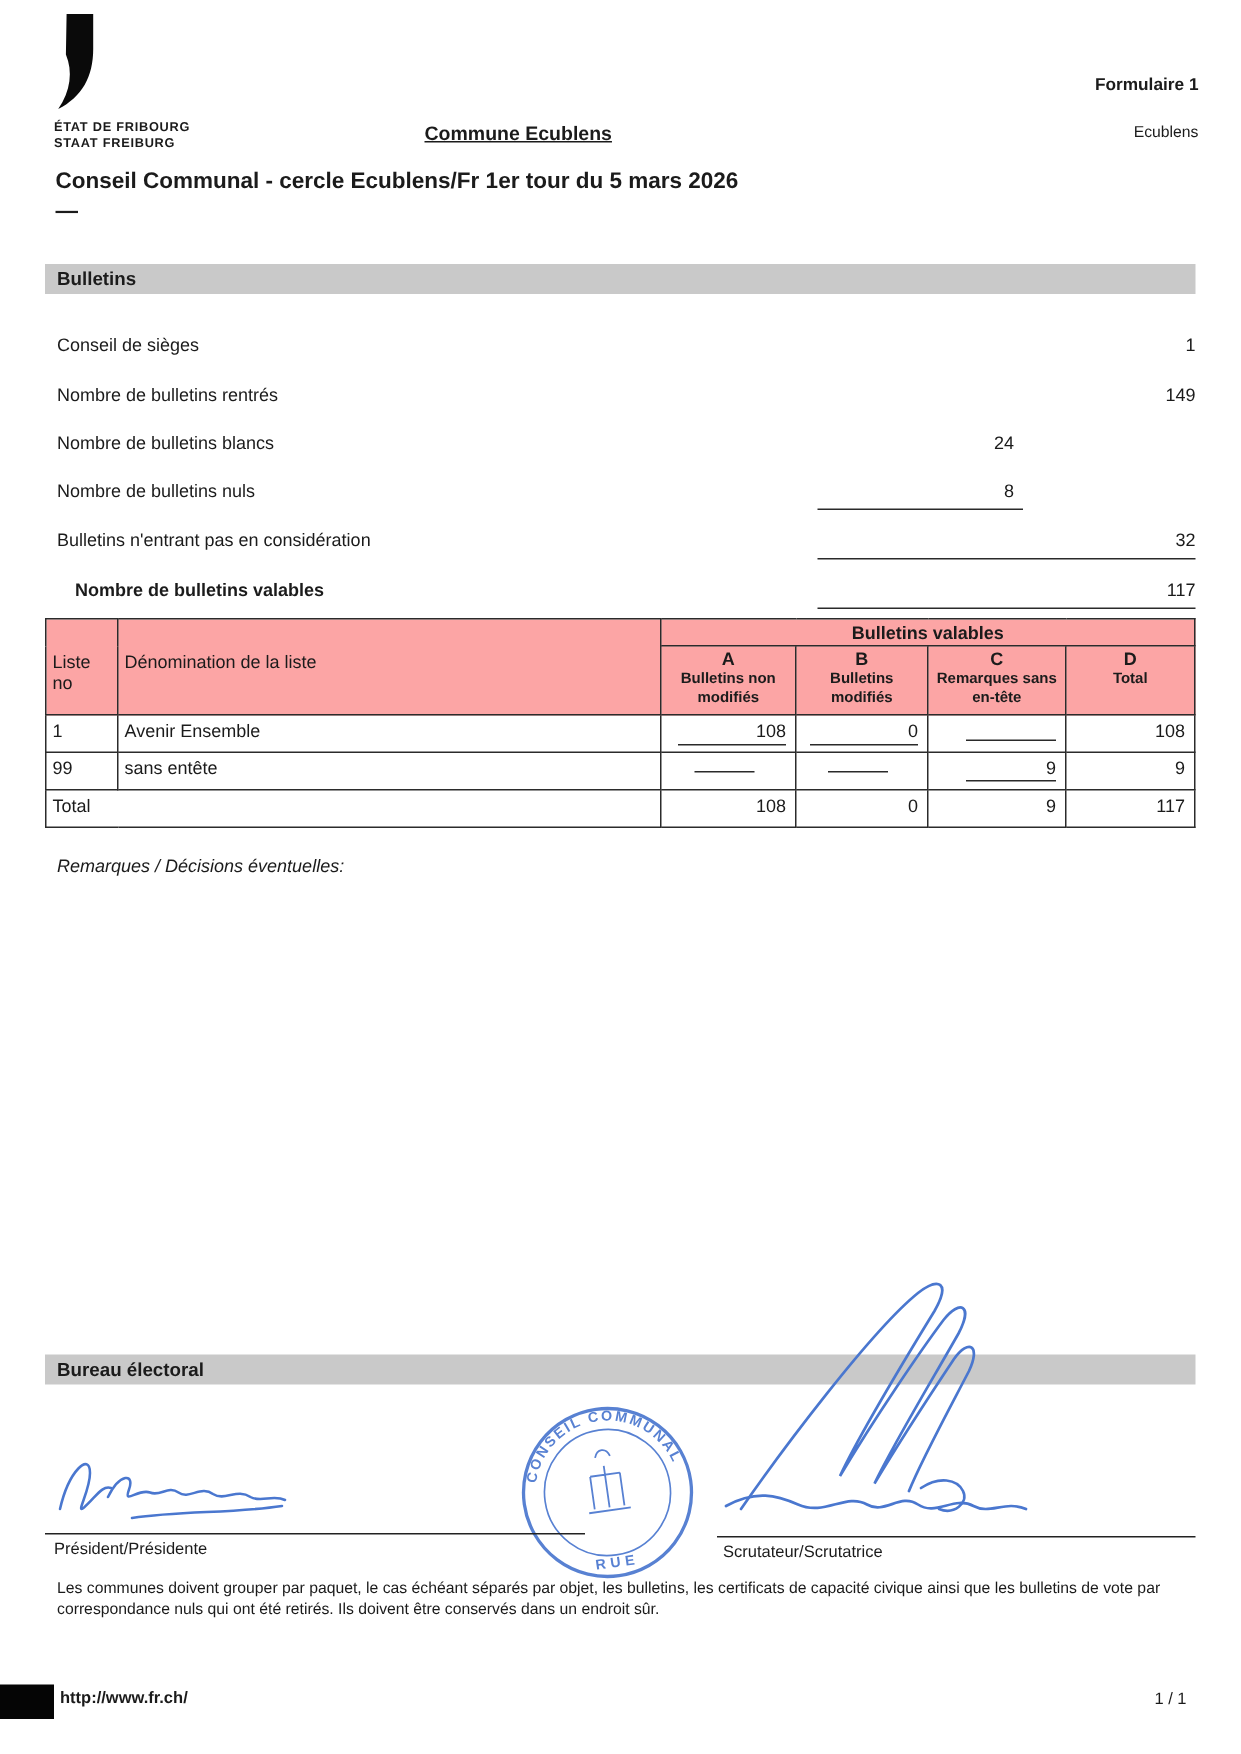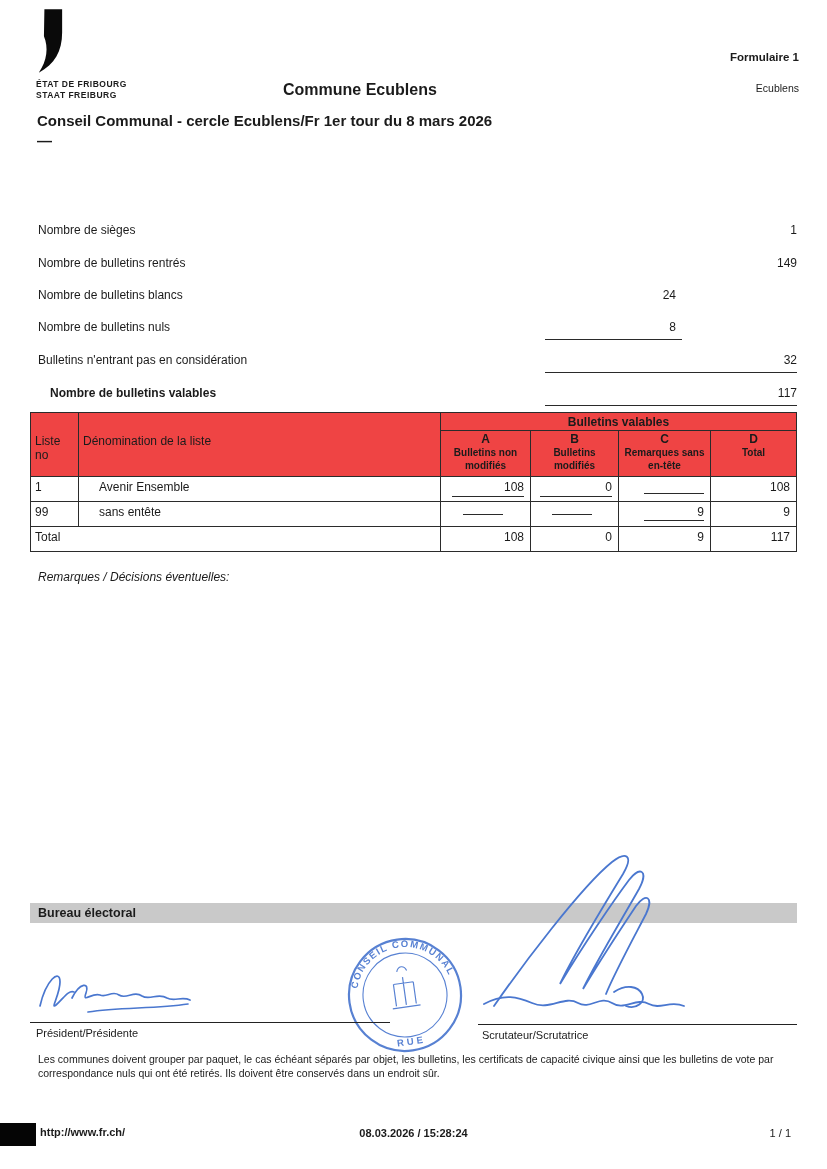--- a/index.html
+++ b/index.html
@@ -3,21 +3,21 @@
 <meta charset="utf-8">
 <style>
   * { margin:0; padding:0; box-sizing:border-box; }
   html,body { background:#ffffff; }
   body { font-family:"Liberation Sans", sans-serif; color:#1b1b1b; }
   .page { position:relative; width:827px; height:1169px; background:#ffffff; overflow:hidden; }
 
   
   .logo { position:absolute; left:36px; top:8px; width:28px; height:66px; }
   .canton { position:absolute; left:36px; top:79px; font-size:8.5px; font-weight:bold; letter-spacing:.5px; line-height:11px; }
-  .commune { position:absolute; left:283px; top:81px; font-size:16px; font-weight:bold; }
+  .commune { position:absolute; left:283px; top:81px; font-size:13px; font-weight:bold;text-decoration:underline; }
   .formulaire { position:absolute; right:28px; top:51px; font-size:11.5px; font-weight:bold; text-align:right; }
   .place { position:absolute; right:28px; top:82px; font-size:10.5px; text-align:right; }
   .title { position:absolute; left:37px; top:112px; font-size:15px; font-weight:bold; }
   .title-dash { position:absolute; left:37px; top:132px; font-size:15px; font-weight:bold; }
 
   
   .bar { position:absolute; left:30px; width:767px; height:20px; background:#c9c9c9; font-size:12.5px; font-weight:bold; line-height:20px; padding-left:8px; }
   .bar-bulletins { top:176px; }
   .bar-bureau { top:903px; }
 
@@ -26,28 +26,28 @@
   .flabel.bold { font-weight:bold;margin-left:12px; }
   .fval-right { position:absolute; right:30px; font-size:12px; text-align:right; }
   .fval-mid { position:absolute; left:545px; width:137px; font-size:12px; text-align:right; padding-right:6px; }
   .uline { position:absolute; height:0; border-top:1px solid #2a2a2a; }
   .uline-short { left:545px; width:137px; }
   .uline-long { left:545px; width:252px; }
 
   
   .btable { position:absolute; left:30px; top:412px; width:767px; border-collapse:collapse; table-layout:fixed; font-size:12px; }
   .btable th, .btable td { border:1px solid #2b2b2b; }
-  .btable thead th { background:#ef4444; font-size:12px; }
+  .btable thead th { background:#fca5a5; font-size:12px; }
   .th-span { height:18px; font-weight:bold; text-align:center; }
   .th-liste, .th-denom { vertical-align:top; padding:21px 0 0 4px; text-align:left; font-weight:normal; line-height:14px; }
   .h2 th { height:46px; vertical-align:top; padding-top:2px; font-weight:bold; text-align:center; line-height:13px; }
   .th-sub { font-weight:bold; font-size:10px; line-height:13px; padding:0 2px; }
   .btable tbody td { height:25px; vertical-align:top; padding-top:3px; }
   .td-no { padding-left:4px; }
-  .td-name { padding-left:20px;margin-top:14px; }
+  .td-name { padding-left:4px;margin-top:14px; }
   .td-num { text-align:right; padding-right:6px;margin-top:20px; }
   .numv { line-height:14px; }
   .line-r72 { width:72px; height:1px; background:#2a2a2a; margin:2px 0 0 auto; }
   .line-r60 { width:60px; height:1px; background:#2a2a2a; margin:1px 0 0 auto; }
   .line-r60-empty { width:60px; height:1px; background:#2a2a2a; margin:13px 0 0 auto; }
   .line-c40 { width:40px; height:1px; background:#2a2a2a; margin:9px auto 0 auto; }
   .td-total { padding-left:4px; }
 
   .remarques { position:absolute; left:38px; top:570px; font-size:12px;font-style:italic; }
 
@@ -78,25 +78,26 @@
   <svg class="logo" viewBox="0 0 30 70" aria-hidden="true">
     <path d="M9 1 H28 V26 C28 46 20 60 3 69 C12 56 13.5 42 8.5 30 L9 1 Z" fill="#0a0a0a"></path>
   </svg>
   <div class="canton">
     <div>ÉTAT DE FRIBOURG</div>
     <div>STAAT FREIBURG</div>
   </div>
   <div class="commune">Commune Ecublens</div>
   <div class="formulaire">Formulaire 1</div>
   <div class="place">Ecublens</div>
-  <div class="title">Conseil Communal - cercle Ecublens/Fr 1er tour du 8 mars 2026</div>
+  <div class="title">Conseil Communal - cercle Ecublens/Fr 1er tour du 5 mars 2026</div>
   <div class="title-dash">—</div>
 
-
-  <div class="flabel" style="top:223px">Nombre de sièges</div>
+  <div class="bar bar-bulletins">Bulletins</div>
+
+  <div class="flabel" style="top:223px">Conseil de sièges</div>
   <div class="fval-right" style="top:223px">1</div>
 
   <div class="flabel" style="top:256px">Nombre de bulletins rentrés</div>
   <div class="fval-right" style="top:256px">149</div>
 
   <div class="flabel" style="top:288px">Nombre de bulletins blancs</div>
   <div class="fval-mid" style="top:288px">24</div>
 
   <div class="flabel" style="top:320px">Nombre de bulletins nuls</div>
   <div class="fval-mid" style="top:320px">8</div>
@@ -229,16 +230,15 @@
 
   <div class="sigline sigline-left"></div>
   <div class="sigline sigline-right"></div>
   <div class="siglabel siglabel-pres">Président/Présidente</div>
   <div class="siglabel siglabel-scrut">Scrutateur/Scrutatrice</div>
 
   <div class="footnote">Les communes doivent grouper par paquet, le cas échéant séparés par objet, les bulletins, les certificats de capacité civique ainsi que les bulletins de vote par correspondance nuls qui ont été retirés. Ils doivent être conservés dans un endroit sûr.</div>
 
   <div class="corner-black"></div>
   <div class="footer-url">http://www.fr.ch/</div>
-  <div class="footer-date">08.03.2026 / 15:28:24</div>
   <div class="footer-page">1 / 1</div>
 
 </div>
 
 </body></html>

